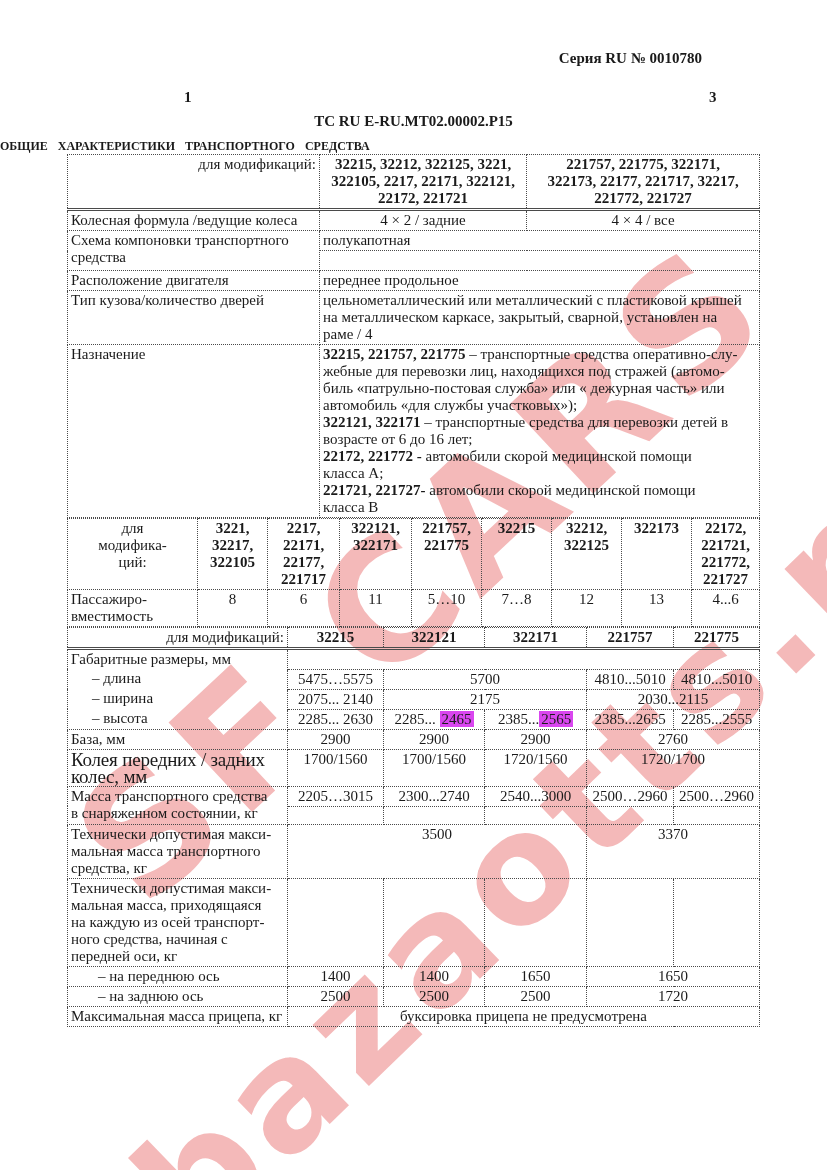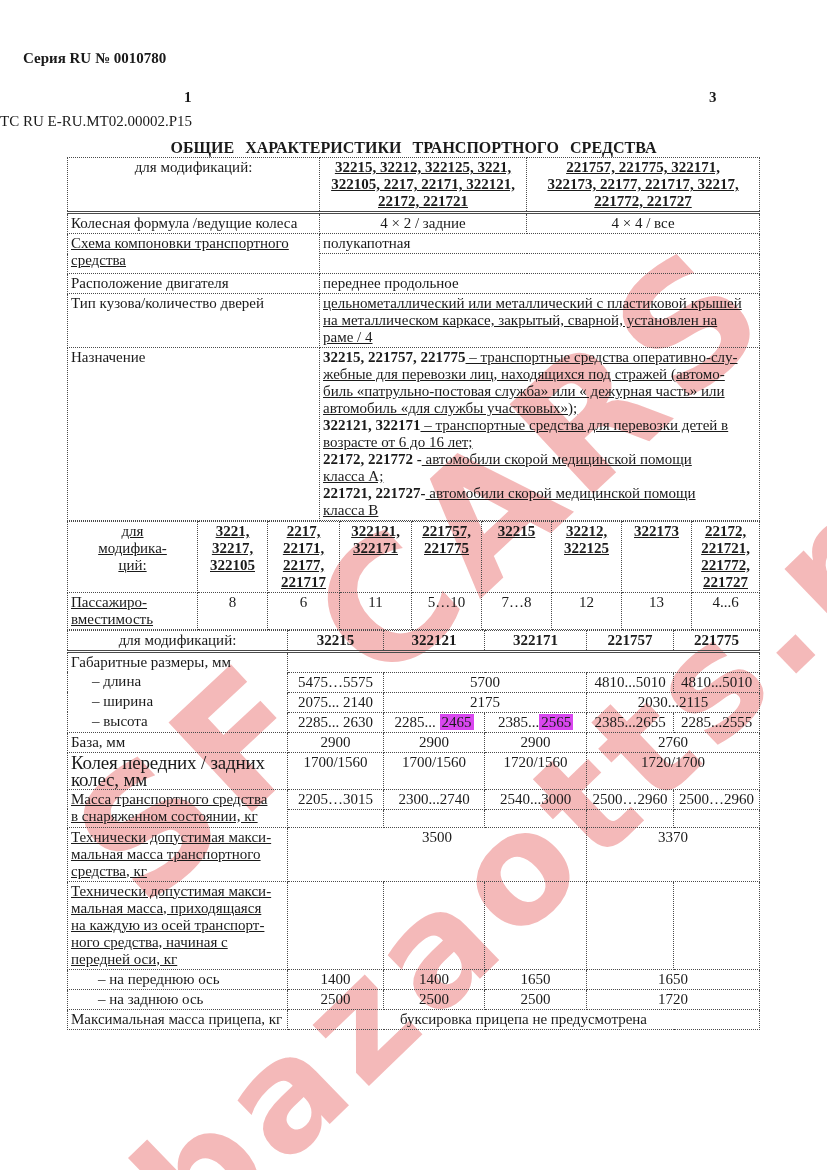--- a/index.html
+++ b/index.html
@@ -11,42 +11,42 @@
   
   .wm-layer{position:absolute;inset:0;z-index:0;overflow:hidden;}
   .wm{
     position:absolute;font-family:"DejaVu Sans",sans-serif;font-weight:bold;
     color:rgba(226,70,70,0.38);white-space:nowrap;transform-origin:0 0;line-height:1;
   }
   #wm1{left:48px;top:808px;font-size:168px;letter-spacing:10px;transform:rotate(-43deg);}
   #wm2{left:110px;top:1158px;font-size:152px;letter-spacing:9px;transform:rotate(-44deg);}
 
   .doc{position:relative;z-index:1;}
-  .series{padding-top:50px;padding-right:125px;font-weight:bold;font-size:15px;padding-left:23px;}
+  .series{padding-top:50px;padding-right:125px;text-align:right;font-weight:bold;font-size:15px;}
   .pagenums{position:relative;height:20px;margin-top:22px;font-weight:bold;font-size:15px;}
   .pn1{position:absolute;left:184px;top:0;}
   .pn3{position:absolute;left:709px;top:0;}
-  .doccode{font-weight:normal;font-size:15px;margin-top:4px;}
-  .title{text-align:center;font-weight:bold;font-size:16px;margin-top:9px;word-spacing:7px;}
+  .doccode{text-align:center;font-weight:bold;font-size:15px;margin-top:4px;}
+  .title{font-weight:bold;font-size:12px;margin-top:9px;word-spacing:7px;}
 
   table.t{
     width:692px;margin:0 auto;border-collapse:collapse;table-layout:fixed;
     font-size:15px;line-height:17px;
   }
   .t1{margin-top:11px;}
   .t2{margin-top:-1px;}
   .t3{margin-top:8px;}
   td{
     border:1px dotted #4a4a4a;padding:1px 3px;vertical-align:top;
     overflow:hidden;
   }
   td.c{text-align:center;}
-  td.right{text-align:center;}
+  td.right{text-align:right;}
   .b{font-weight:bold;}
-  .pl{white-space:pre-line;text-decoration:underline;}
+  .pl{white-space:pre-line;}
   .ind{padding-left:24px;}
   .ind2{padding-left:30px;}
   .small{font-size:19px;letter-spacing:-0.2px;}
   .hl{background:#d946ef;padding:0 2px;}
   tr.dbl td{border-bottom:3px double #4a4a4a;}
   td.nbb{border-bottom-style:hidden;font-family:Liberation Serif, serif;}
   .purpose div{margin:0;}
 </style>
 </head>
 <body>

